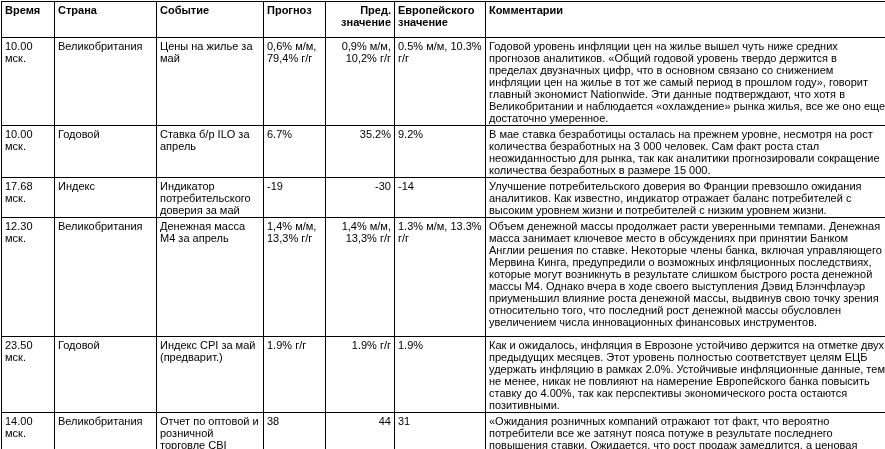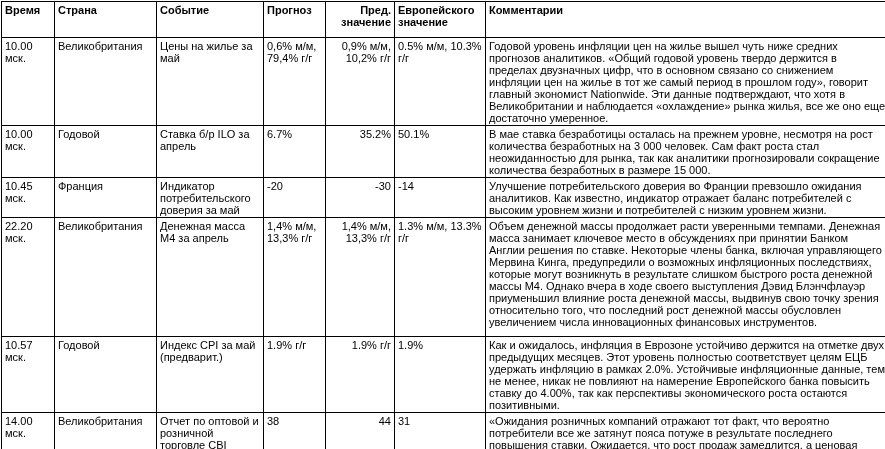--- a/index.html
+++ b/index.html
@@ -70,43 +70,43 @@
         <td class="c4">0,9% м/м, 10,2% г/г</td>
         <td class="c5">0.5% м/м, 10.3% г/г</td>
         <td class="c6">Годовой уровень инфляции цен на жилье вышел чуть ниже средних прогнозов аналитиков. «Общий годовой уровень твердо держится в пределах двузначных цифр, что в основном связано со снижением инфляции цен на жилье в тот же самый период в прошлом году», говорит главный экономист Nationwide. Эти данные подтверждают, что хотя в Великобритании и наблюдается «охлаждение» рынка жилья, все же оно еще достаточно умеренное.</td>
       </tr>
       <tr>
         <td class="c0">10.00 мск.</td>
         <td class="c1">Годовой</td>
         <td class="c2">Ставка б/р ILO за апрель</td>
         <td class="c3">6.7%</td>
         <td class="c4">35.2%</td>
-        <td class="c5">50.1%</td>
+        <td class="c5">9.2%</td>
         <td class="c6">В мае ставка безработицы осталась на прежнем уровне, несмотря на рост количества безработных на 3 000 человек. Сам факт роста стал неожиданностью для рынка, так как аналитики прогнозировали сокращение количества безработных в размере 15 000.</td>
       </tr>
       <tr>
-        <td class="c0">10.45 мск.</td>
-        <td class="c1">Франция</td>
+        <td class="c0">17.68 мск.</td>
+        <td class="c1">Индекс</td>
         <td class="c2">Индикатор потребительского доверия за май</td>
-        <td class="c3">-20</td>
+        <td class="c3">-19</td>
         <td class="c4">-30</td>
         <td class="c5">-14</td>
         <td class="c6">Улучшение потребительского доверия во Франции превзошло ожидания аналитиков.  Как известно, индикатор отражает баланс потребителей с высоким уровнем жизни и потребителей с низким уровнем жизни.</td>
       </tr>
       <tr>
-        <td class="c0">22.20 мск.</td>
+        <td class="c0">12.30 мск.</td>
         <td class="c1">Великобритания</td>
         <td class="c2">Денежная масса М4 за апрель</td>
         <td class="c3">1,4% м/м, 13,3% г/г</td>
         <td class="c4">1,4% м/м, 13,3% г/г</td>
         <td class="c5">1.3% м/м, 13.3% г/г</td>
         <td class="c6">Объем денежной массы продолжает расти уверенными темпами. Денежная масса занимает ключевое место в обсуждениях при принятии Банком Англии решения по ставке. Некоторые члены банка, включая управляющего Мервина Кинга, предупредили о возможных инфляционных последствиях, которые могут возникнуть в результате слишком быстрого роста денежной массы М4. Однако вчера в ходе своего выступления Дэвид Блэнчфлауэр приуменьшил влияние роста денежной массы, выдвинув свою точку зрения относительно того, что последний рост денежной массы обусловлен увеличением числа инновационных финансовых инструментов.</td>
       </tr>
       <tr>
-        <td class="c0">10.57 мск.</td>
+        <td class="c0">23.50 мск.</td>
         <td class="c1">Годовой</td>
         <td class="c2">Индекс CPI за май (предварит.)</td>
         <td class="c3">1.9% г/г</td>
         <td class="c4">1.9% г/г</td>
         <td class="c5">1.9%</td>
         <td class="c6">Как и ожидалось, инфляция в Еврозоне устойчиво держится на отметке двух предыдущих месяцев. Этот уровень полностью соответствует целям ЕЦБ удержать инфляцию в рамках 2.0%. Устойчивые инфляционные данные, тем не менее, никак не повлияют на намерение Европейского банка повысить ставку до 4.00%, так как перспективы экономического роста остаются позитивными.</td>
       </tr>
       <tr>
         <td class="c0">14.00 мск.</td>
         <td class="c1">Великобритания</td>

